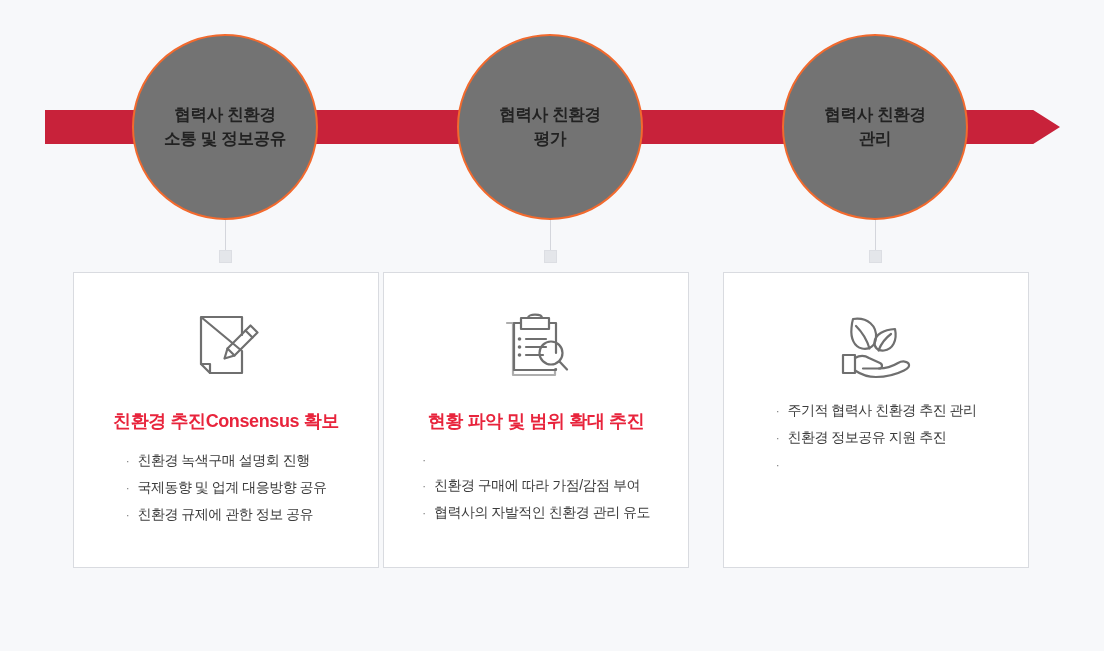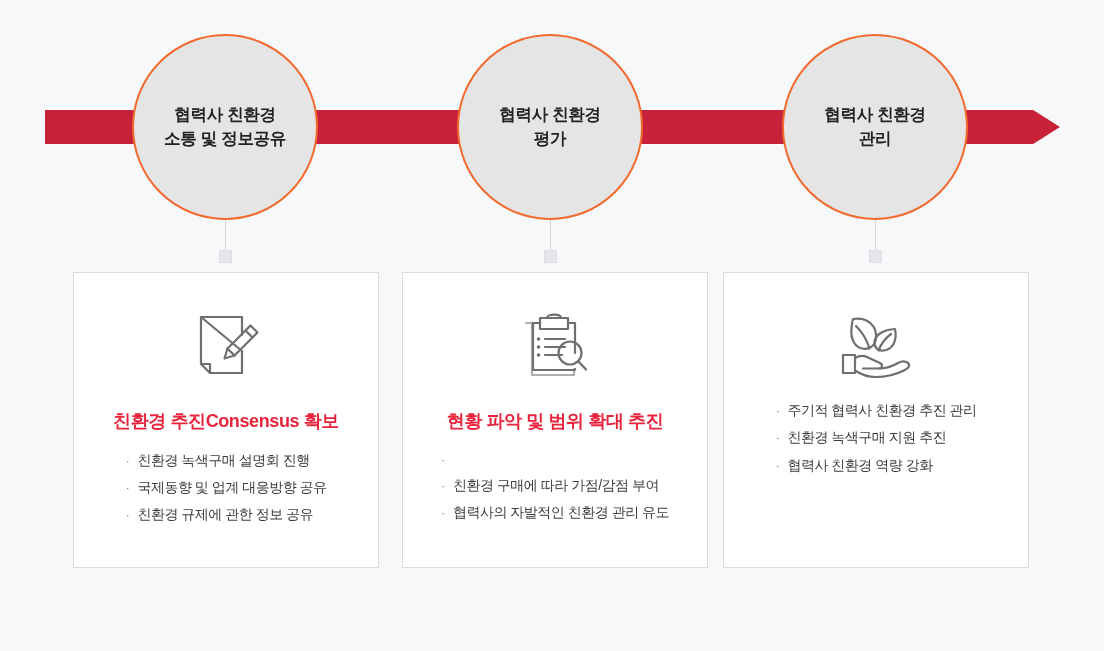--- a/index.html
+++ b/index.html
@@ -31,21 +31,21 @@
     z-index: 1;
   }
   .arrow-band svg { display: block; }
 
   
   .stage-circle {
     position: absolute;
     width: 186px;
     height: 186px;
     border-radius: 50%;
-    background: #e5e5e5;
+    background: #737373;
     border: 2px solid #f26a2e;
     box-sizing: border-box;
     z-index: 3;
     display: flex;
     align-items: center;
     justify-content: center;
   }
   .stage-circle .circle-label {
     text-align: center;
     font-size: 16.5px;
@@ -92,21 +92,21 @@
     height: 296px;
     background: #ffffff;
     border: 1px solid #d9dbe0;
     box-sizing: border-box;
     z-index: 2;
     display: flex;
     flex-direction: column;
     align-items: center;
   }
   #card-1 { left: 73px; }
-  #card-2 { left: 402px; }
+  #card-2 { left: 383px; }
   #card-3 { left: 723px; }
 
   .card-icon {
     margin-top: 40px;
     height: 70px;
     display: flex;
     align-items: center;
     justify-content: center;
   }
   .card-icon svg { display: block; }
@@ -251,22 +251,21 @@
         <path d="M44 55.5 C52 55.5 58 53 63 50 C67 47.6 73 48 74 51.5 C74.6 53.8 72.5 55.8 69 57.5 C60 62 50 64 41 64 C33 64 26 61.5 20 57.5"></path>
       </svg>
     </div>
     <ul class="card-list">
       <li>
         <span class="bullet-dot">·</span>
         <span>주기적 협력사 친환경 추진 관리</span>
       </li>
       <li>
         <span class="bullet-dot">·</span>
-        <span>친환경 녹색구매 지원 추진</span>
-      </li>
-      <li>
-        <span class="bullet-dot">·</span>
-        <span>협력사 친환경 역량 강화</span>
+        <span>친환경 정보공유 지원 추진</span>
+      </li>
+      <li>
+        <span class="bullet-dot">·</span>
       </li>
     </ul>
   </div>
 
 </div>
 
 </body></html>

